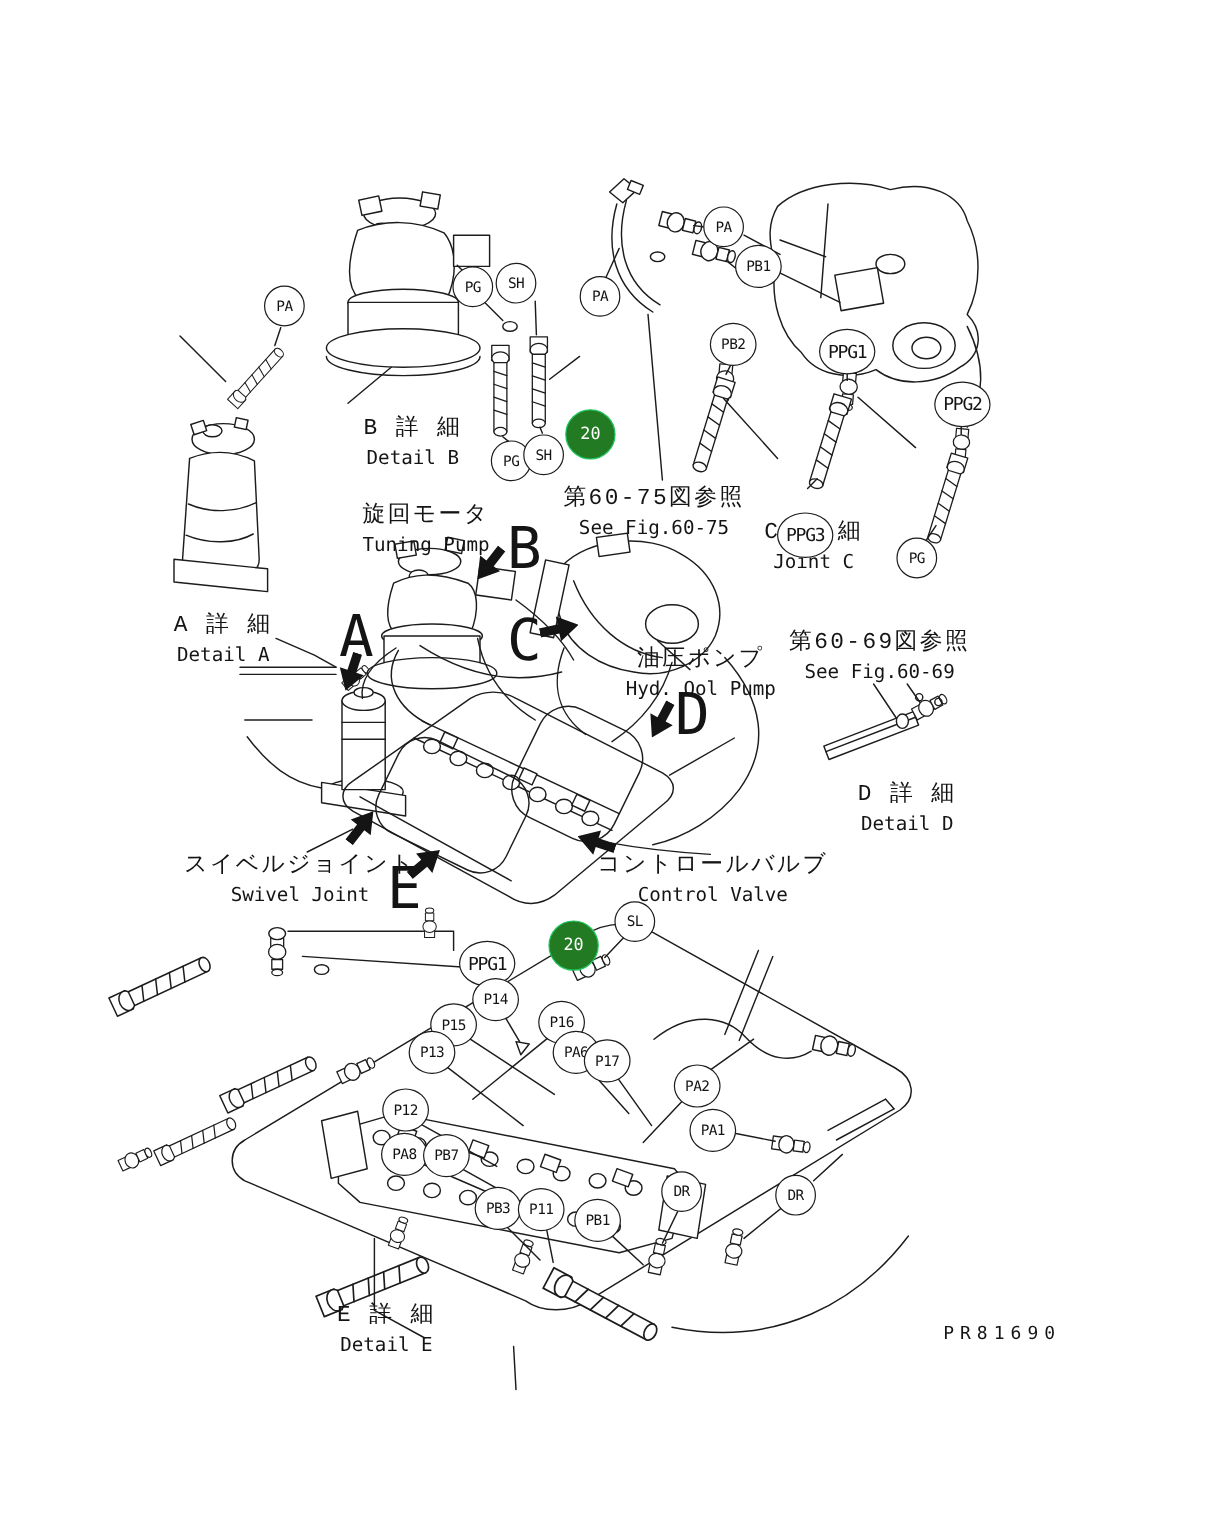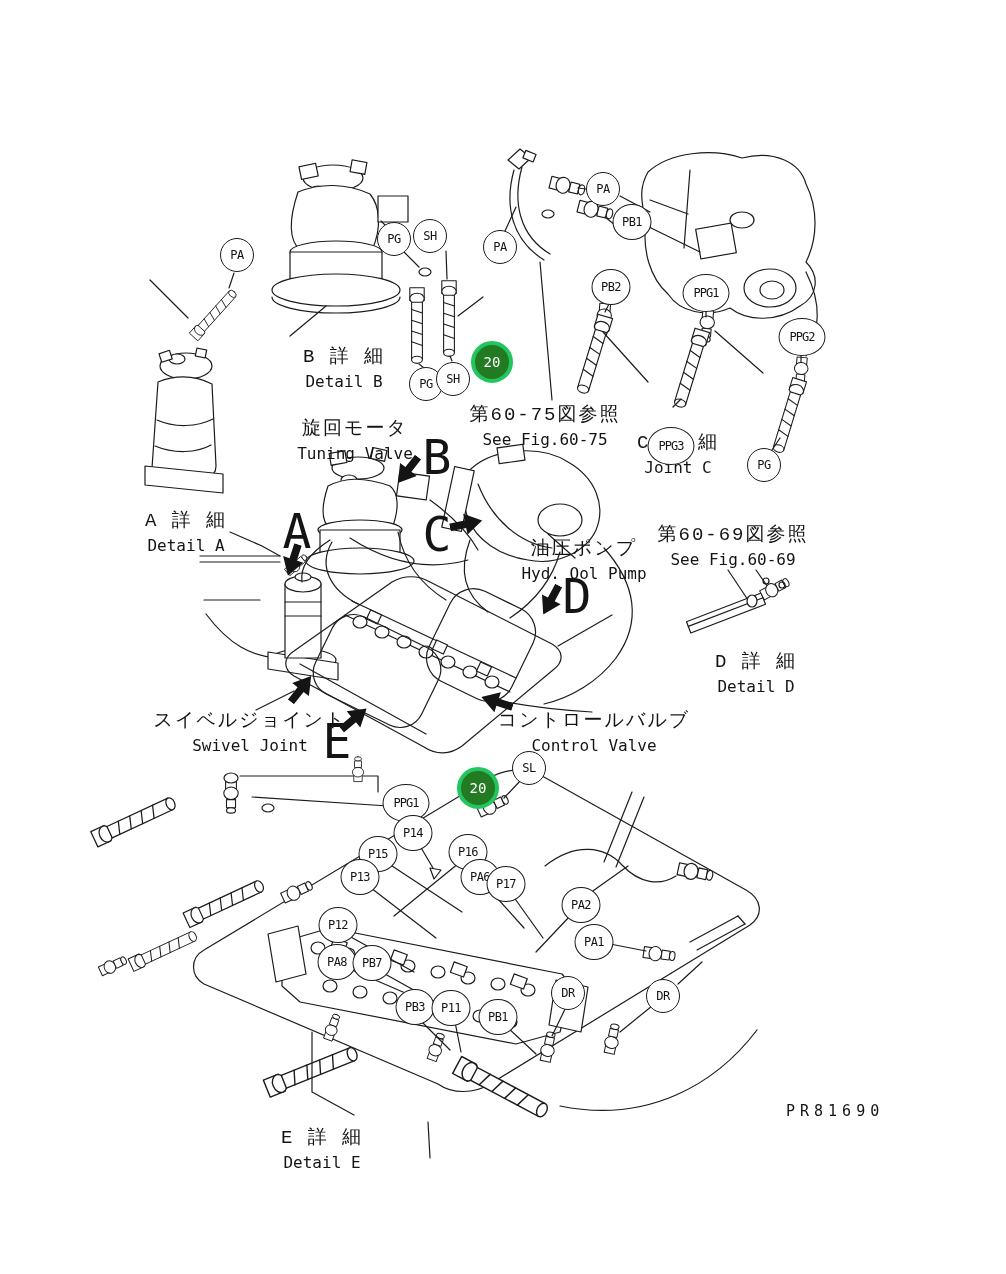--- a/index.html
+++ b/index.html
@@ -6,30 +6,30 @@
   body{background:#fff}
   .canvas{position:relative;width:1006px;height:1274px;background:#fff;overflow:hidden;
     font-family:"DejaVu Sans Mono","DejaVu Sans",monospace;color:#141414}
   svg.art{position:absolute;left:0;top:0;z-index:1}
   svg.art *{stroke:#1c1c1c;stroke-width:1.2;fill:none;stroke-linecap:round;stroke-linejoin:round}
   svg.art .f{fill:#fff}
   .callout{position:absolute;transform:translate(-50%,-50%);width:34px;height:34px;
     border:1.5px solid #1c1c1c;border-radius:50%;background:#fff;display:flex;align-items:center;
     justify-content:center;font-size:12px;letter-spacing:-.5px;z-index:3}
   .callout.m{width:39px;height:36px}
-  .callout.w{width:47px;height:38px;font-size:12px;letter-spacing:-1px}
+  .callout.w{width:47px;height:38px;font-size:15px;letter-spacing:-1px}
   .note{position:absolute;transform:translateX(-50%);text-align:center;white-space:nowrap;
     line-height:1.42;z-index:2}
   .note .jp{font-size:19px;letter-spacing:2px;font-family:Liberation Mono, monospace}
   .note .en{font-size:16px}
   .letter{position:absolute;transform:translate(-50%,-50%);font-size:48px;font-weight:400;z-index:2}
   .arrow{position:absolute;width:33px;height:24px;background:#141414;z-index:2;
     clip-path:polygon(0 34%,48% 34%,48% 6%,100% 50%,48% 94%,48% 66%,0 66%)}
   .badge{position:absolute;transform:translate(-50%,-50%);width:42px;height:42px;border-radius:50%;
-    border:4px solid #22c55e;display:flex;align-items:center;justify-content:center;color:#fff;
+    border:1px solid #22c55e;display:flex;align-items:center;justify-content:center;color:#fff;
     font-size:14px;z-index:4}
   .figure-code{position:absolute;left:786px;top:1102px;font-size:15px;letter-spacing:5px;z-index:2}
 </style>
 </head>
 <body>
 
 <div class="canvas">
 
   <svg class="art" width="1006" height="1274" viewBox="0 0 1006 1274">
     <defs>
@@ -365,21 +365,21 @@
         <span>P11</span>
       </div>
       <div class="callout m" style="left: 498px; top: 1017px;">
         <span>PB1</span>
       </div>
       <div class="callout" style="left: 663px; top: 996px;">
         <span>DR</span>
       </div>
       <div class="note" style="left: 355px; top: 416px;">
         <div class="jp">旋回モータ</div>
-        <div class="en">Tuning Valve</div>
+        <div class="en">Tuning Pump</div>
       </div>
       <div class="note" style="left: 545px; top: 402px;">
         <div class="jp">第60-75図参照</div>
         <div class="en">See Fig.60-75</div>
       </div>
       <div class="note" style="left: 584px; top: 536px;">
         <div class="jp">油圧ポンプ</div>
         <div class="en">Hyd. Ool Pump</div>
       </div>
       <div class="note" style="left: 733px; top: 522px;">
@@ -395,21 +395,21 @@
         <div class="en">Detail B</div>
       </div>
       <div class="note" style="left: 678px; top: 430px;">
         <div class="jp">C 詳 細</div>
         <div class="en">Joint C</div>
       </div>
       <div class="note" style="left: 756px; top: 649px;">
         <div class="jp">D 詳 細</div>
         <div class="en">Detail D</div>
       </div>
-      <div class="note" style="left: 322px; top: 1083px; margin-top: 42px;">
+      <div class="note" style="left: 322px; top: 1083px;">
         <div class="jp">E 詳 細</div>
         <div class="en">Detail E</div>
       </div>
       <div class="note" style="left: 250px; top: 708px;">
         <div class="jp">スイベルジョイント</div>
         <div class="en">Swivel Joint</div>
       </div>
       <div class="note" style="left: 594px; top: 708px;">
         <div class="jp">コントロールバルブ</div>
         <div class="en">Control Valve</div>

